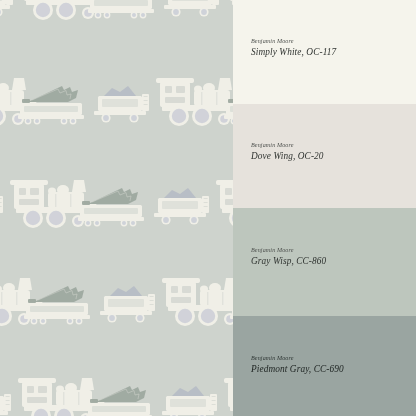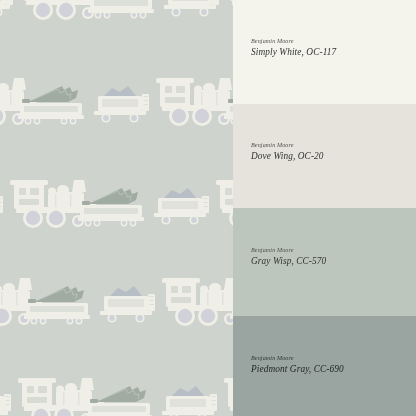--- a/index.html
+++ b/index.html
@@ -147,21 +147,21 @@
     <div class="swatch" style="flex: 25 1 0px; background: rgb(230, 226, 220);">
       <div class="swatch-label" style="top:36%;">
         <div class="brand">Benjamin Moore</div>
         <div class="cname">Dove Wing, OC-20</div>
       </div>
     </div>
 
     <div class="swatch" style="flex: 26 1 0px; background: rgb(189, 198, 189);">
       <div class="swatch-label" style="top:35%;">
         <div class="brand">Benjamin Moore</div>
-        <div class="cname">Gray Wisp, CC-570</div>
+        <div class="cname">Gray Wisp, CC-860</div>
       </div>
     </div>
 
     <div class="swatch dark" style="flex: 24 1 0px; background: rgb(154, 165, 161); padding-left: 27px;">
       <div class="swatch-label" style="top:38%;">
         <div class="brand">Benjamin Moore</div>
         <div class="cname">Piedmont Gray, CC-690</div>
       </div>
     </div>
 

